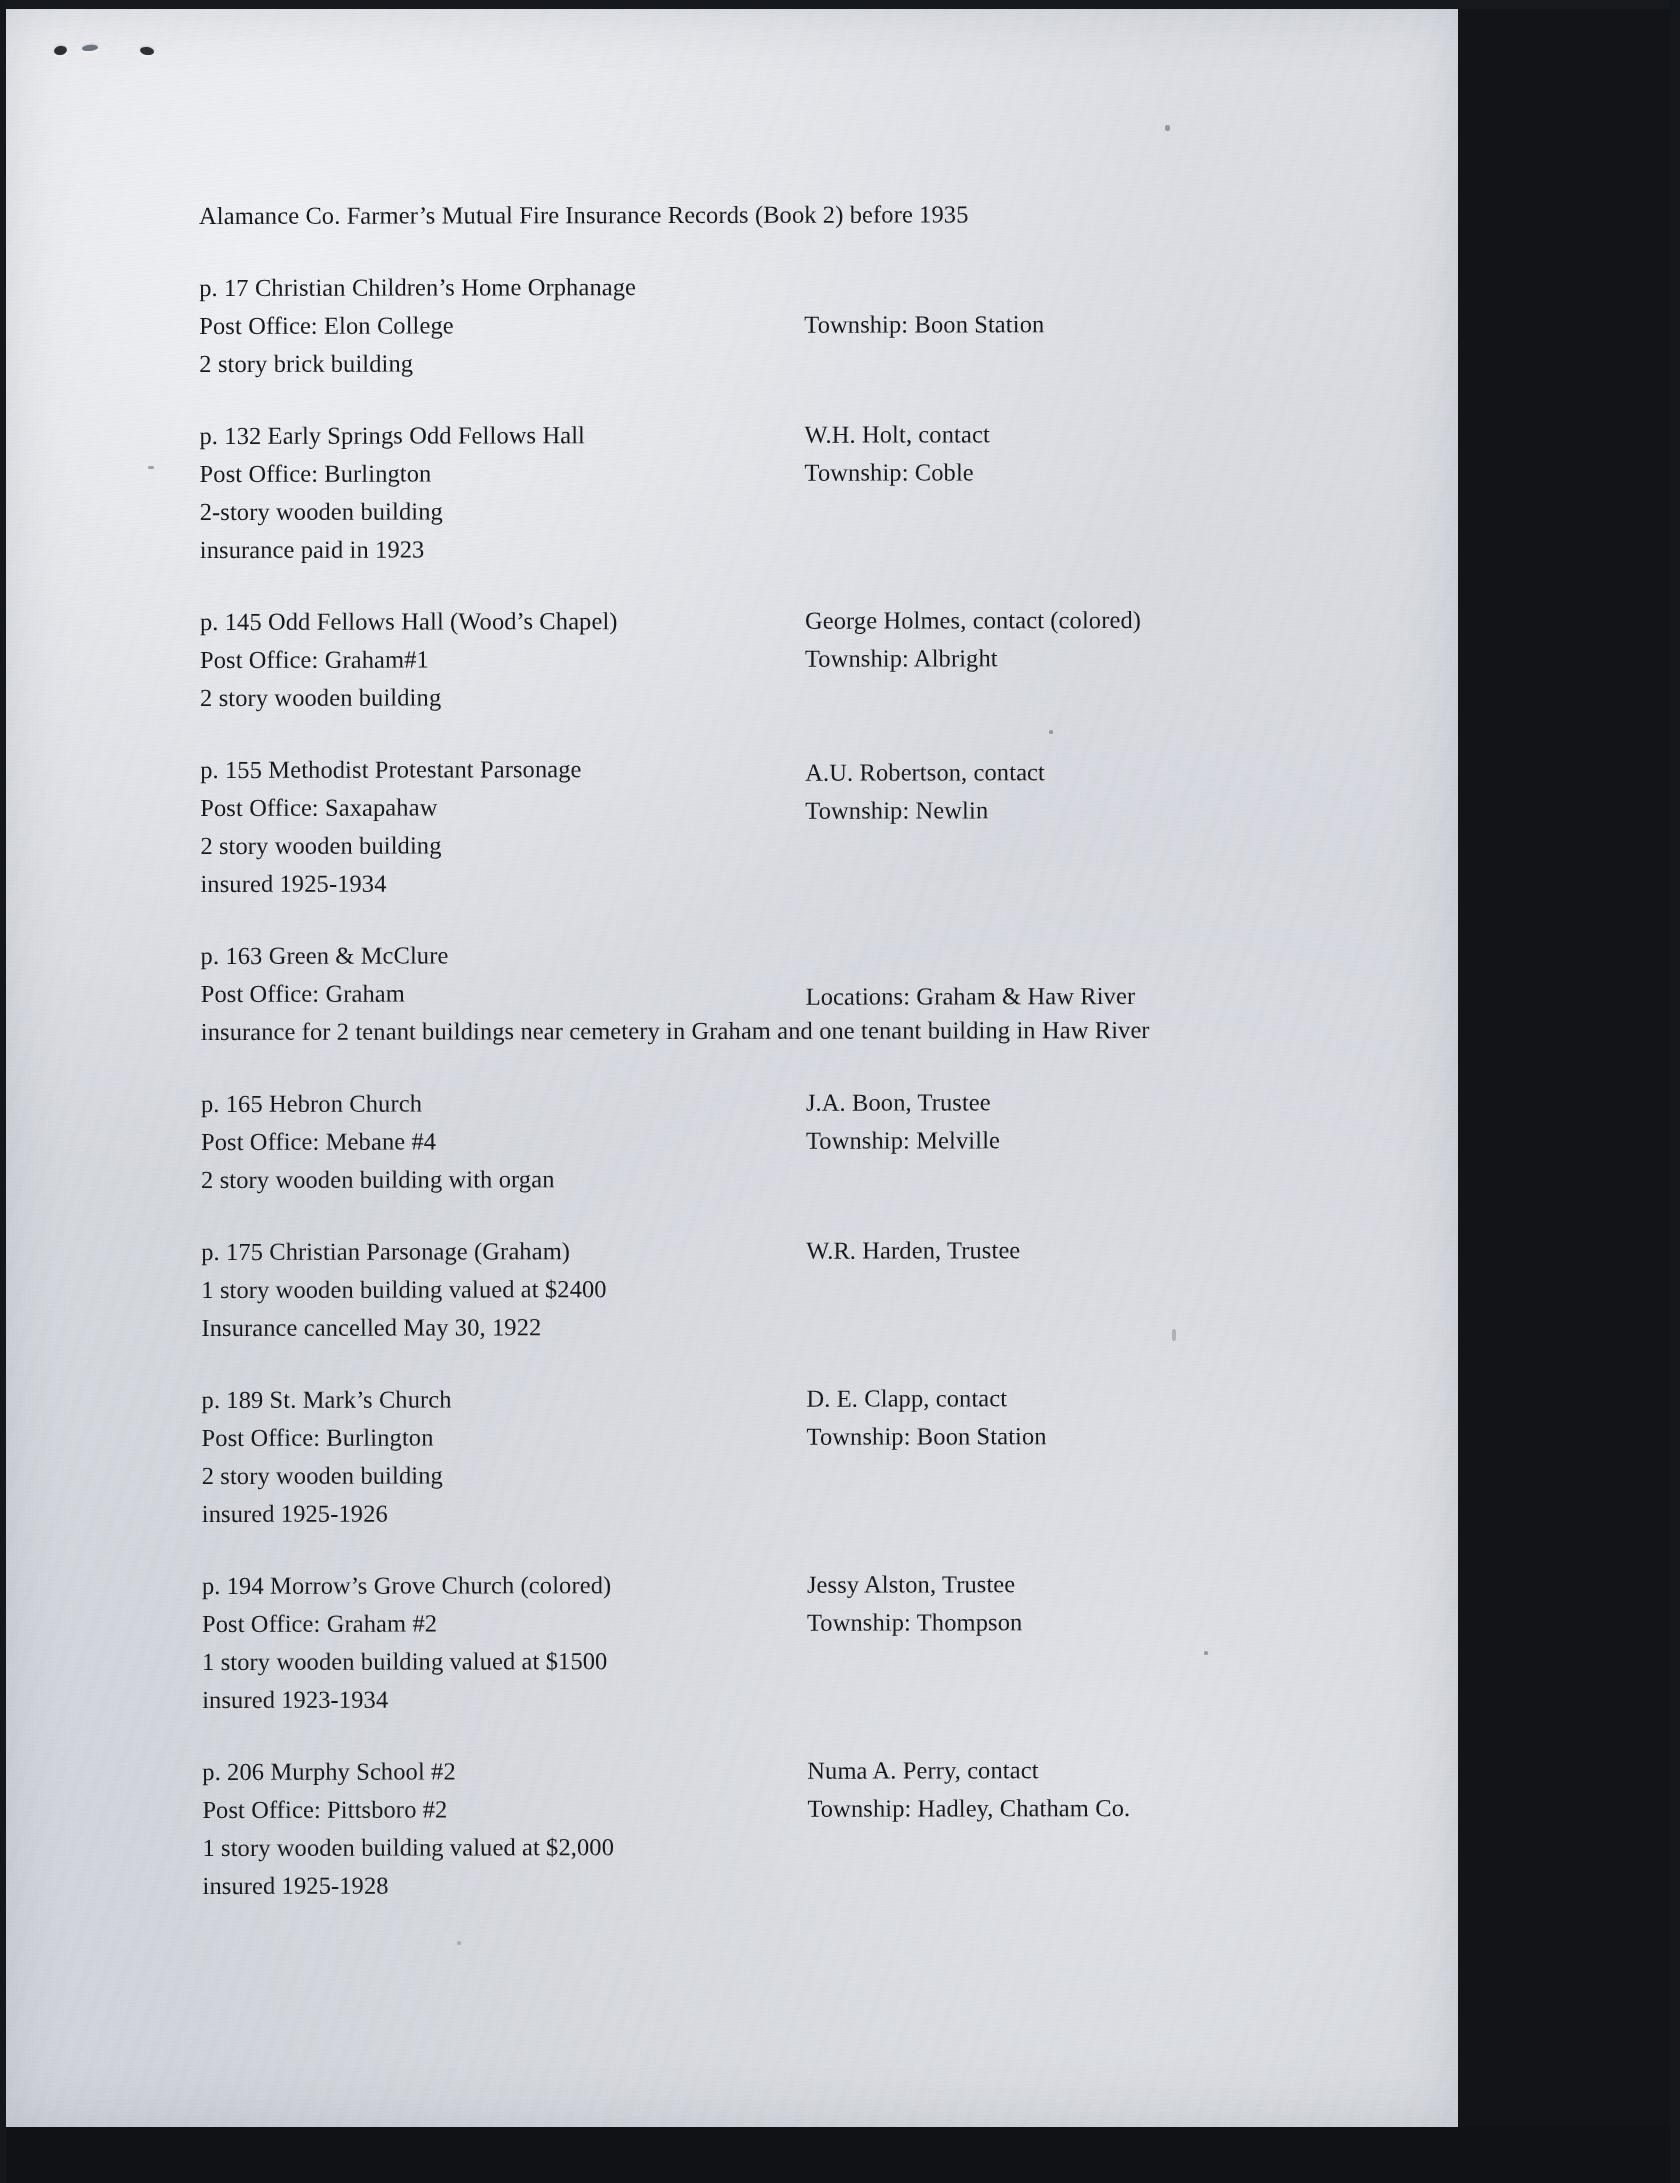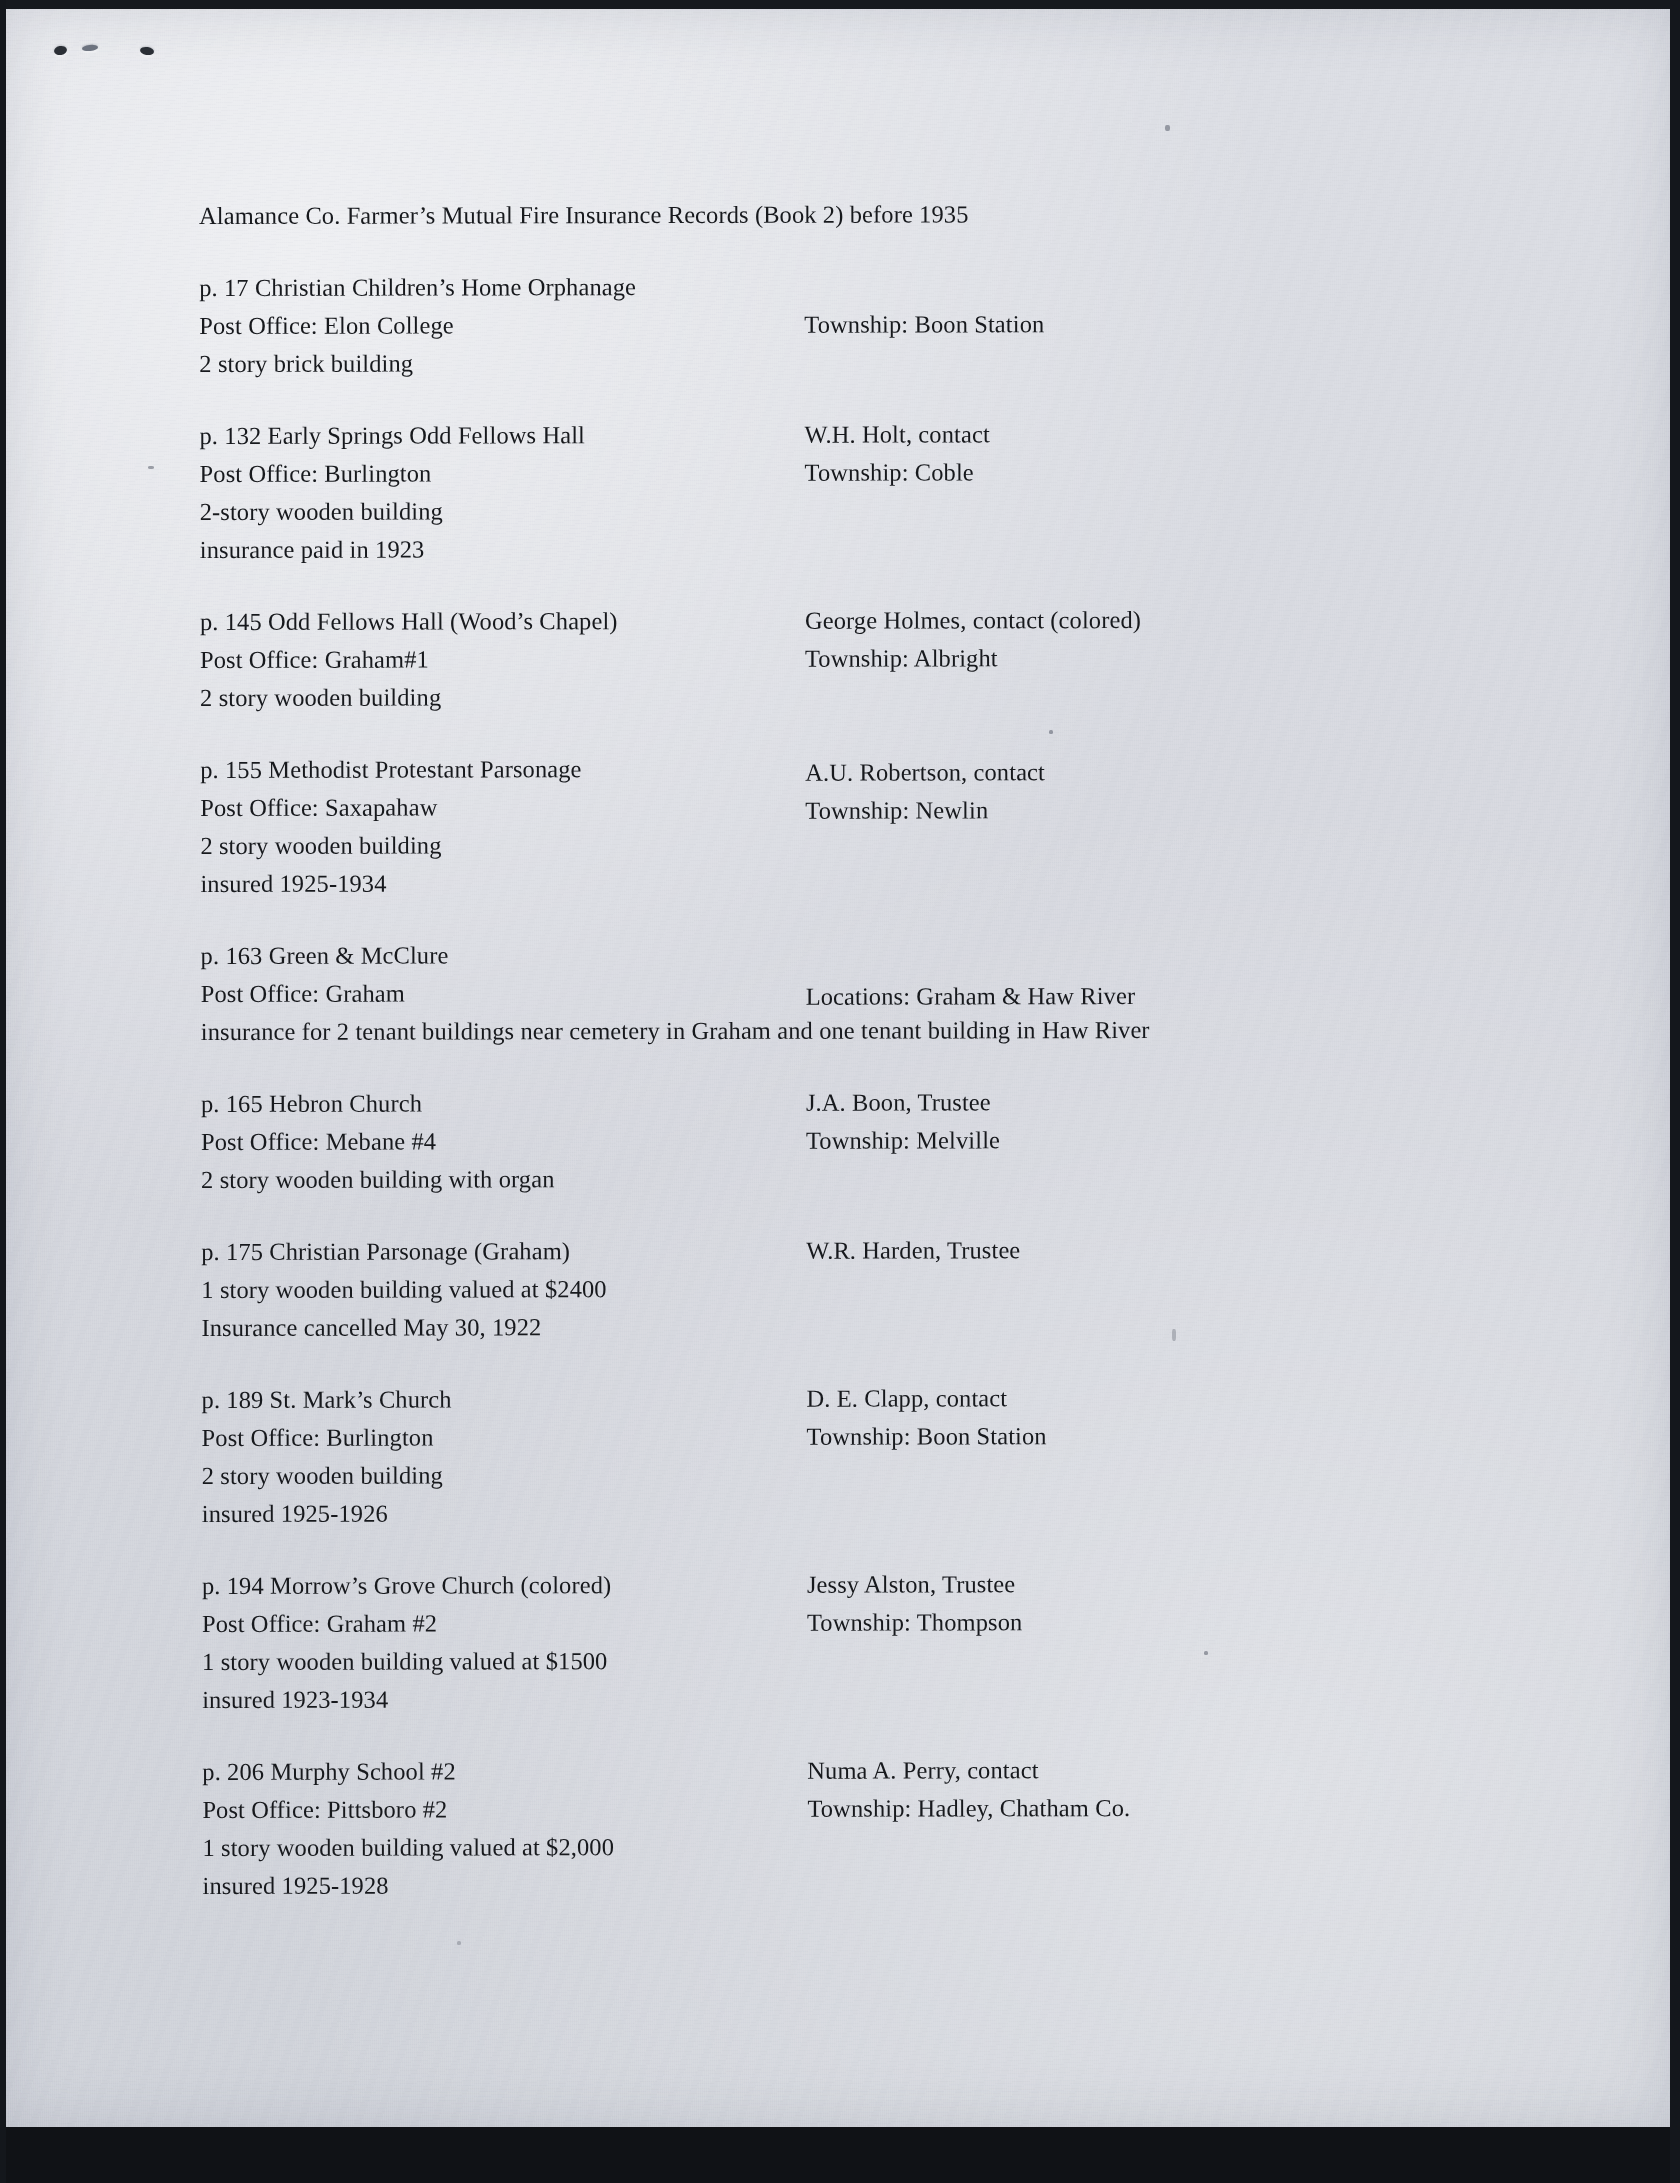--- a/index.html
+++ b/index.html
@@ -46,21 +46,21 @@
     right: 0; top: 0;
     width: 10.3px; height: 2183px;
     background: #14171c;
   }
 
   
   .paper {
     position: absolute;
     left: 6.4px;
     top: 9px;
-    width: 1664px;
+    width: 1452px;
     height: 2118px;
     background: #d6d8de;
     background-image:
       radial-gradient(circle at 18% 12%, rgba(255,255,255,0.55) 0%, rgba(255,255,255,0) 42%),
       radial-gradient(circle at 76% 84%, rgba(255,255,255,0.30) 0%, rgba(255,255,255,0) 46%),
       linear-gradient(178deg, #dcdee4 0%, #d4d6dd 52%, #cfd2d9 100%);
     box-shadow: inset 0 0 58px rgba(120,125,140,0.22);
   }
   
   .grain {

